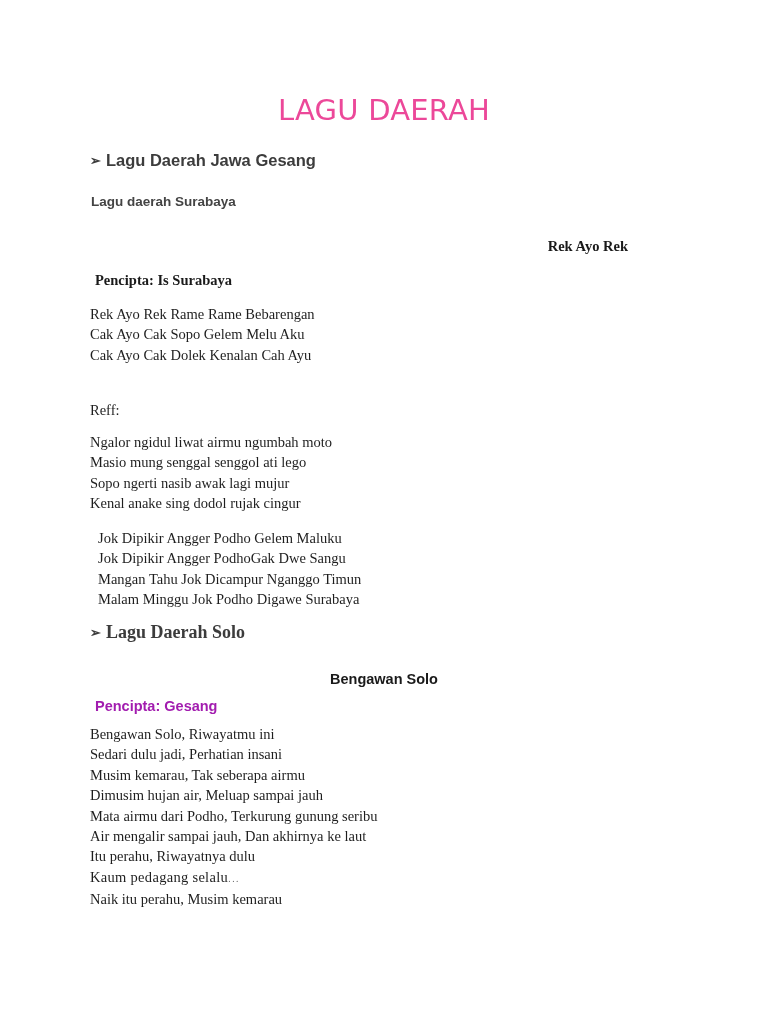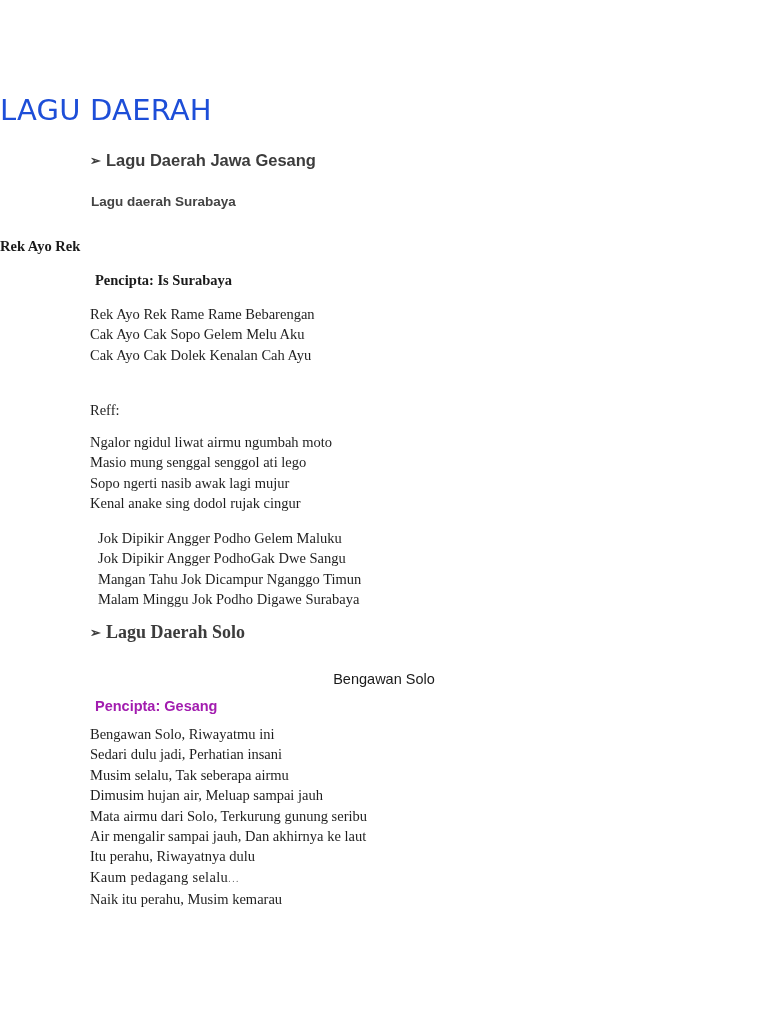--- a/index.html
+++ b/index.html
@@ -17,24 +17,25 @@
     .page {
       position: absolute;
       left: 0; top: 0;
       width: 768px;
       height: 1024px;
     }
     .abs { position: absolute; white-space: nowrap; }
 
     .doc-title {
       left: 0; width: 768px; top: 93px;
+      text-align: center;
       font-family: "DejaVu Sans", sans-serif;
       font-size: 29px;
       font-weight: normal;
-      color: #1d4ed8;
+      color: #ec4899;
       letter-spacing: 0.2px;
     }
 
     .section-heading-sans {
       left: 90px; top: 151px;
       font-family: "Liberation Sans", sans-serif;
       font-weight: bold;
       font-size: 16.5px;
       color: #3c3c3c;
     }
@@ -57,31 +58,31 @@
     .sub-heading {
       left: 91px; top: 194px;
       font-family: "Liberation Sans", sans-serif;
       font-weight: bold;
       font-size: 13.5px;
       color: #444;
     }
 
     .song-title-serif {
       left: 0; width: 628px; top: 238px;
-      text-align: left;
+      text-align: right;
       font-family: "Liberation Serif", serif;
       font-weight: bold;
       font-size: 14.5px;
       color: #1a1a1a;
     }
     .song-title-sans {
       left: 0; width: 768px; top: 671px;
       text-align: center;
       font-family: "Liberation Sans", sans-serif;
-      font-weight: normal;
+      font-weight: bold;
       font-size: 14.5px;
       color: #1a1a1a;
     }
 
     .composer-serif {
       left: 95px; top: 272px;
       font-family: "Liberation Serif", serif;
       font-weight: bold;
       font-size: 14.5px;
       color: #1a1a1a;
@@ -161,22 +162,22 @@
     <span class="arrow">➢</span><span>Lagu Daerah Solo</span>
   </div>
 
   <div class="abs song-title-sans">Bengawan Solo</div>
 
   <div class="abs composer-sans">Pencipta: Gesang</div>
 
   <div class="lyric-block" style="top:724px;">
     <span class="lyric-line">Bengawan Solo, Riwayatmu ini</span>
     <span class="lyric-line">Sedari dulu jadi, Perhatian insani</span>
-    <span class="lyric-line">Musim selalu, Tak seberapa airmu</span>
+    <span class="lyric-line">Musim kemarau, Tak seberapa airmu</span>
     <span class="lyric-line">Dimusim hujan air, Meluap sampai jauh</span>
-    <span class="lyric-line">Mata airmu dari Solo, Terkurung gunung seribu</span>
+    <span class="lyric-line">Mata airmu dari Podho, Terkurung gunung seribu</span>
     <span class="lyric-line">Air mengalir sampai jauh, Dan akhirnya ke laut</span>
     <span class="lyric-line">Itu perahu, Riwayatnya dulu</span>
     <span class="lyric-line"><span class="mono-ish">Kaum pedagang selalu</span><span class="ellipsis">...</span></span>
     <span class="lyric-line">Naik itu perahu, Musim kemarau</span>
   </div>
 
 </div>
 
 </body></html>

